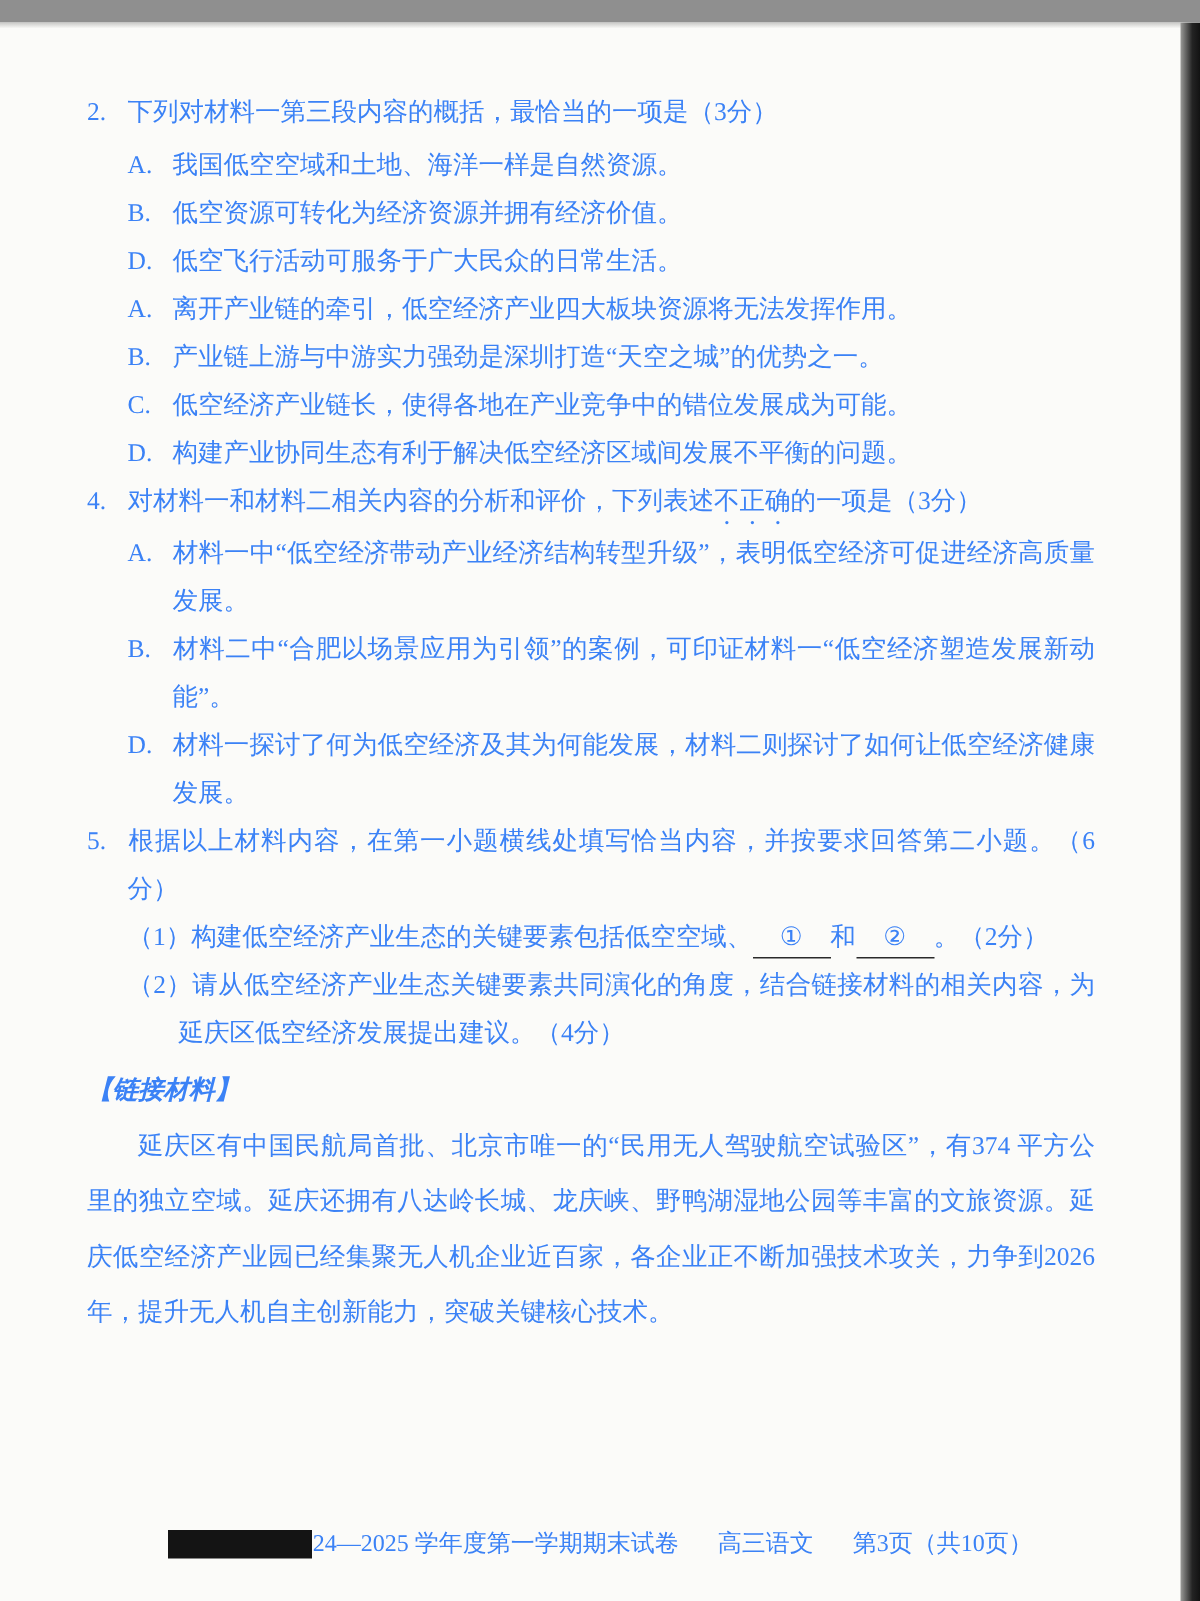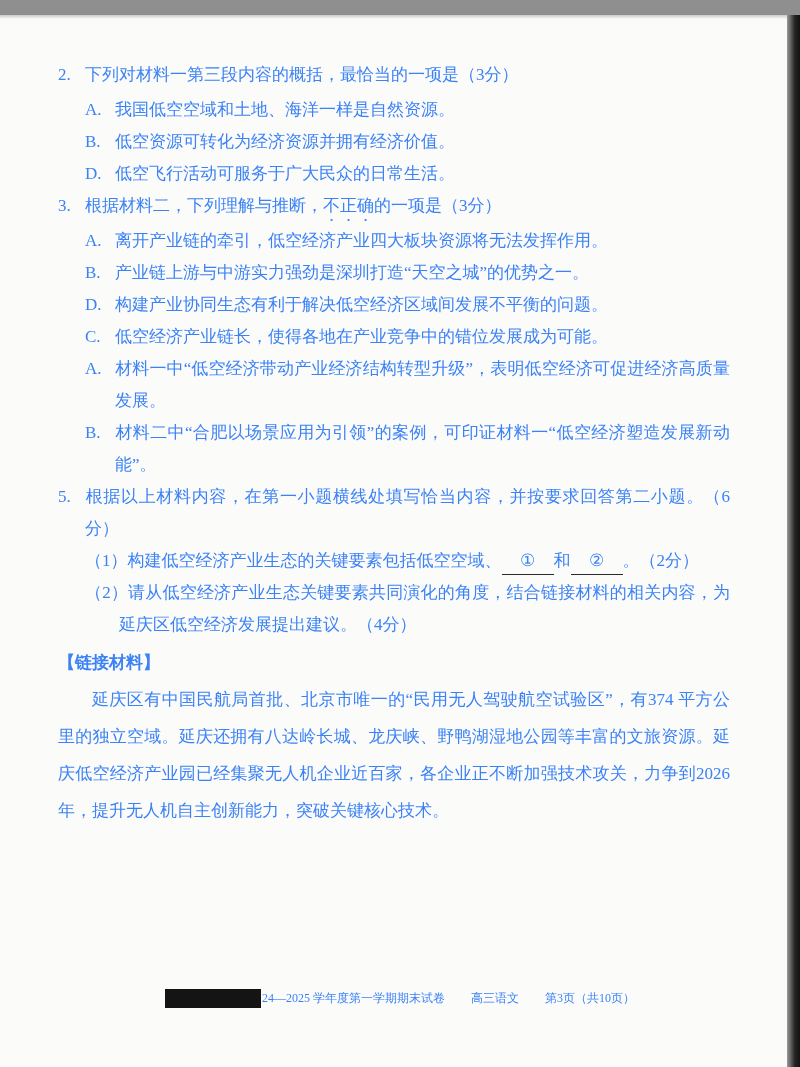--- a/index.html
+++ b/index.html
@@ -38,28 +38,28 @@
     -webkit-text-emphasis:filled dot; text-emphasis:filled dot;
     -webkit-text-emphasis-position:under right; text-emphasis-position:under right;
   }
   .subs { margin-left:27px; }
   .sub-item { padding-left:34px; text-indent:-34px; }
   .blank {
     display:inline-block; min-width:52px; text-align:center;
     border-bottom:1px solid #2a2a2a; text-indent:0; line-height:26px;
   }
   .link-block { margin-top:6px; }
-  .link-header { font-weight:bold; }
+  .link-header { font-weight:bold;font-style:italic; }
   .link-body {
     text-indent:2em; text-align:justify; line-height:37px; margin-top:2px;
   }
   .footer {
-    position:absolute; left:0; bottom:74px; width:100%;
+    position:absolute; left:0; bottom:42px; width:100%;
     display:flex; justify-content:center; align-items:center;
-    font-size:12px; white-space:nowrap;
+    font-size:16px; white-space:nowrap;
   }
   .redaction {
     display:inline-block; width:96px; height:19px;
     background:#141414; margin-right:1px; vertical-align:middle;
   }
   .footer-sep { display:inline-block; width:26px; }
 </style>
 </head>
 <body>
 
@@ -73,35 +73,36 @@
         <span class="q-num">2.</span><span>下列对材料一第三段内容的概括，最恰当的一项是（3分）</span><span class="emph"></span><span></span>
       </div>
       <div class="options">
         <div class="option"><span class="opt-label">A.</span><span>我国低空空域和土地、海洋一样是自然资源。</span></div>
         <div class="option"><span class="opt-label">B.</span><span>低空资源可转化为经济资源并拥有经济价值。</span></div>
         <div class="option"><span class="opt-label">D.</span><span>低空飞行活动可服务于广大民众的日常生活。</span></div>
       </div>
     </div>
 
     <div class="question">
-      <div class="q-stem">
-        <span class="q-num">3.</span><span>根据材料二，下列理解与推断，</span><span class="emph">不正确</span><span>的一项是（3分）</span>
-      </div>
       <div class="options">
         <div class="option"><span class="opt-label">A.</span><span>离开产业链的牵引，低空经济产业四大板块资源将无法发挥作用。</span></div>
         <div class="option"><span class="opt-label">B.</span><span>产业链上游与中游实力强劲是深圳打造“天空之城”的优势之一。</span></div>
+        <div class="option"><span class="opt-label">C.</span><span>低空经济产业链长，使得各地在产业竞争中的错位发展成为可能。</span></div>
         <div class="option"><span class="opt-label">D.</span><span>构建产业协同生态有利于解决低空经济区域间发展不平衡的问题。</span></div>
-        <div class="option"><span class="opt-label">C.</span><span>低空经济产业链长，使得各地在产业竞争中的错位发展成为可能。</span></div>
       </div>
     </div>
 
     <div class="question">
+      <div class="q-stem">
+        <span class="q-num">4.</span><span>对材料一和材料二相关内容的分析和评价，下列表述</span><span class="emph">不正确</span><span>的一项是（3分）</span>
+      </div>
       <div class="options">
         <div class="option"><span class="opt-label">A.</span><span>材料一中“低空经济带动产业经济结构转型升级”，表明低空经济可促进经济高质量发展。</span></div>
         <div class="option"><span class="opt-label">B.</span><span>材料二中“合肥以场景应用为引领”的案例，可印证材料一“低空经济塑造发展新动能”。</span></div>
+        <div class="option"><span class="opt-label">D.</span><span>材料一探讨了何为低空经济及其为何能发展，材料二则探讨了如何让低空经济健康发展。</span></div>
       </div>
     </div>
 
     <div class="question">
       <div class="q-stem">
         <span class="q-num">5.</span><span>根据以上材料内容，在第一小题横线处填写恰当内容，并按要求回答第二小题。（6分）</span>
       </div>
       <div class="subs">
         <div class="sub-item">
           <span>（1）构建低空经济产业生态的关键要素包括低空空域、</span><span class="blank">①</span><span>和</span><span class="blank">②</span><span>。（2分）</span>

